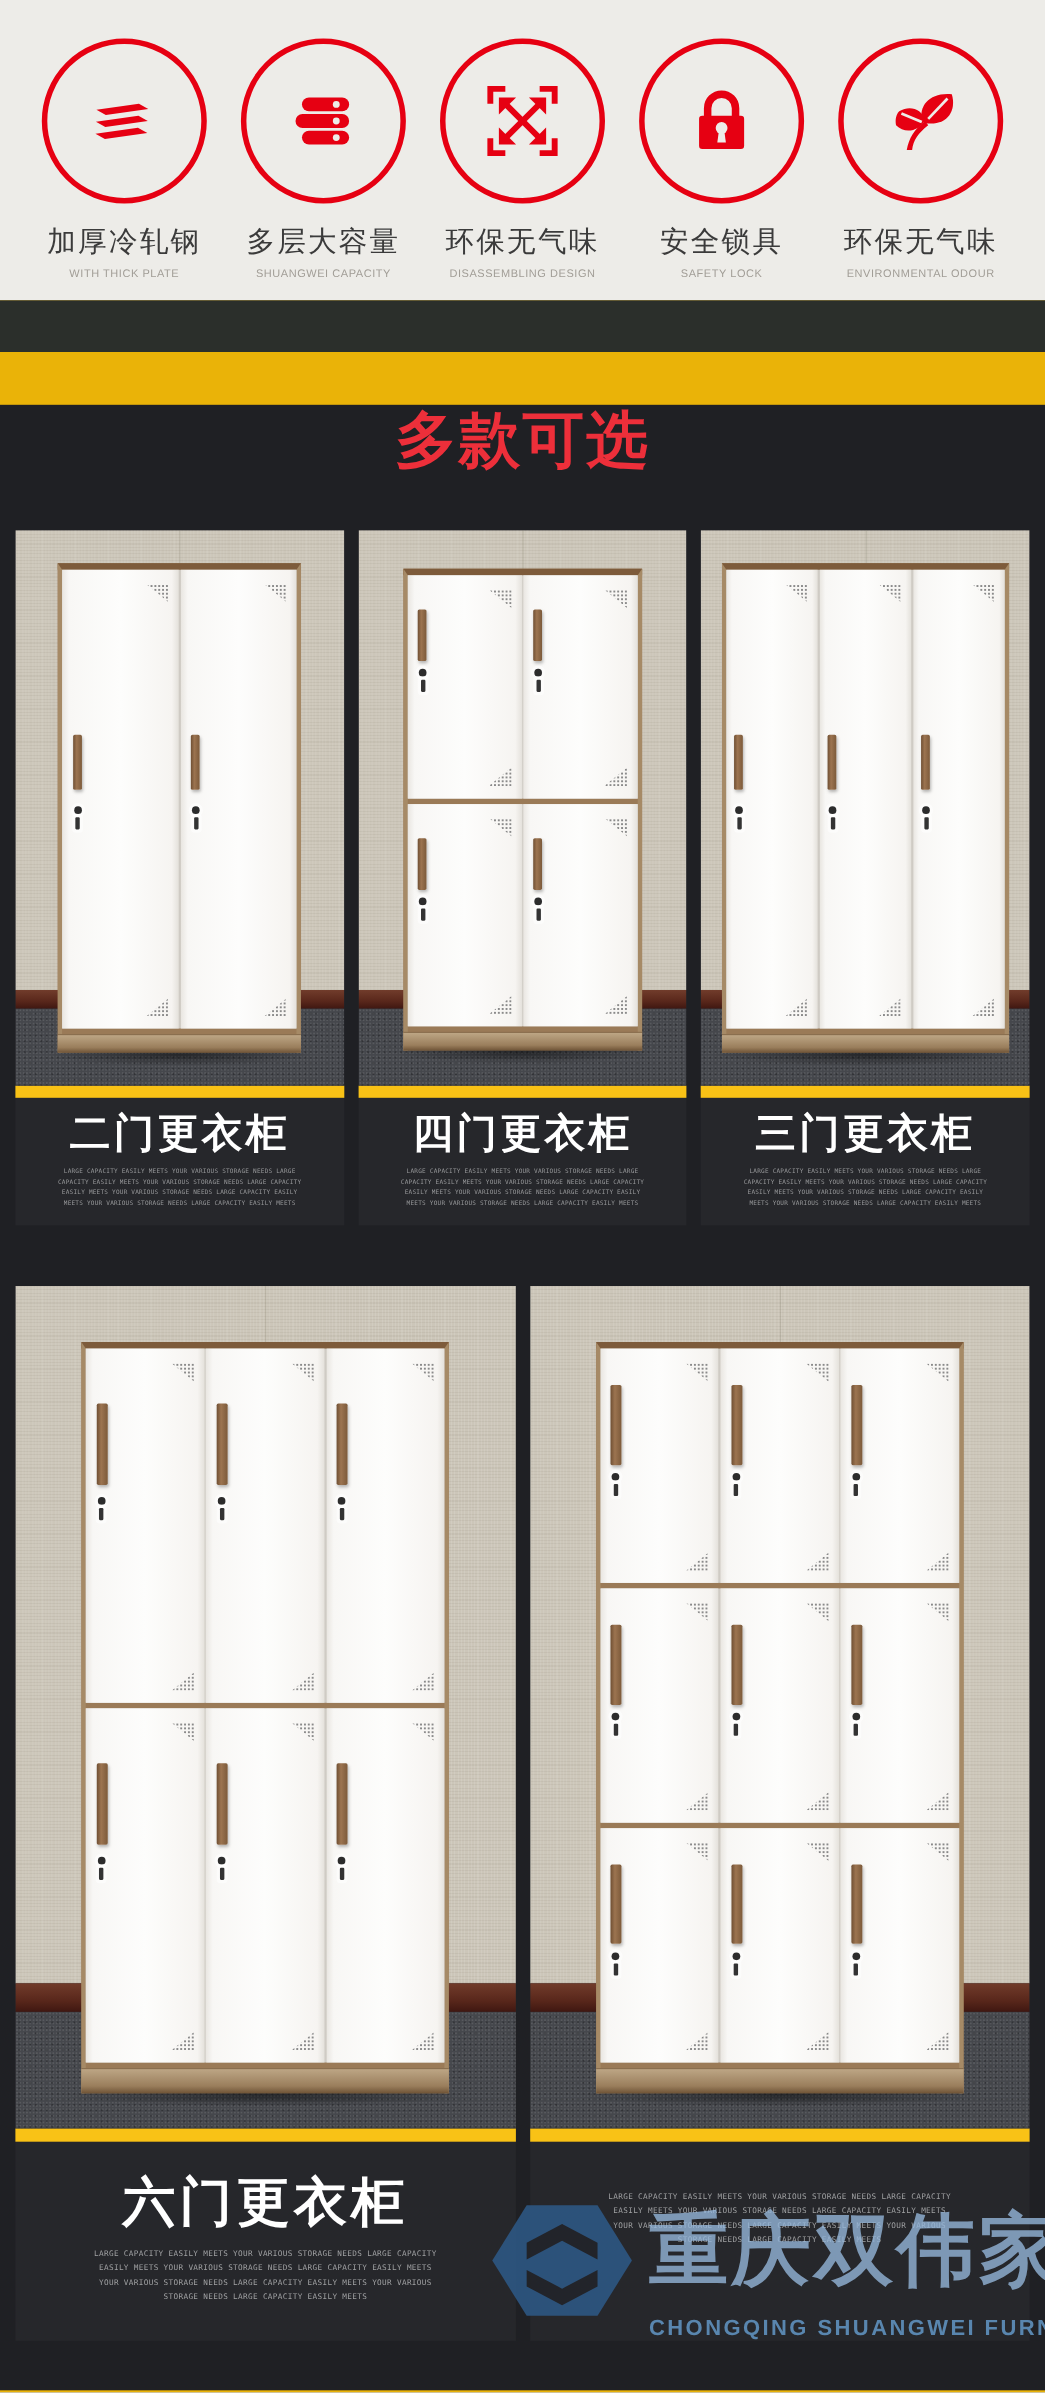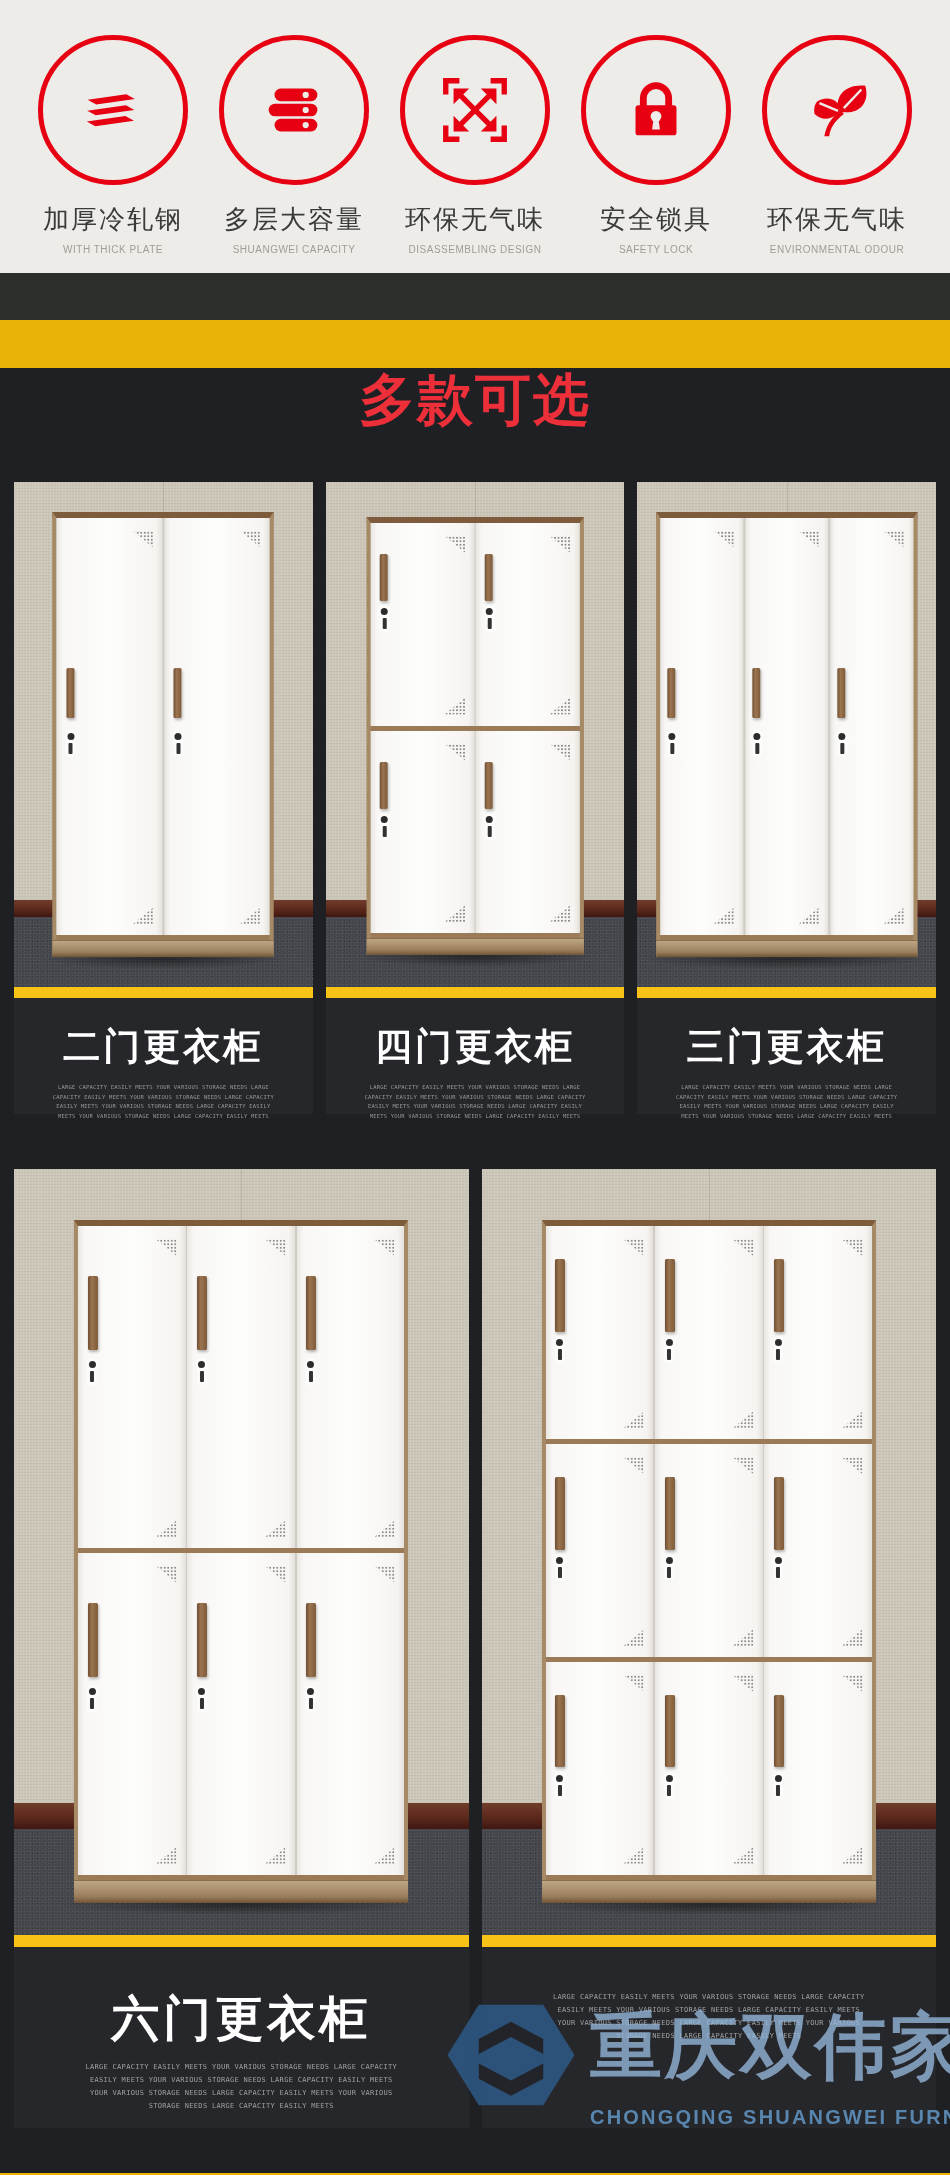--- a/index.html
+++ b/index.html
@@ -58,21 +58,21 @@
   .plinth{margin:0 -4px;background:linear-gradient(180deg,#bda685,#9a7e5c 70%,#6f5437);border-top:1px solid #8a6f4f;position:relative;z-index:1;}
   .row1 .plinth{height:16px;}
   .row2 .plinth{height:22px;}
 
   
   .stripe{height:11px;}
   .row2 .stripe{height:12px;}
   .label{box-sizing:border-box;text-align:center;}
   .row1 .label{height:116px;padding-top:13px;}
   .row2 .label{height:181px;padding-top:30px;}
-  .label h2{margin:16px;color:#ffffff;font-weight:bold;position:relative;z-index:6;text-align:center;}
+  .label h2{margin:0;color:#ffffff;font-weight:bold;position:relative;z-index:6;text-align:center;}
   .row1 .label h2{font-size:37px;line-height:40px;letter-spacing:3px;}
   .row2 .label h2{font-size:48px;line-height:52px;letter-spacing:4px;}
   .desc{margin:10px auto 0;color:#97989a;font-family:"DejaVu Sans Mono","Liberation Mono",monospace;text-transform:uppercase;text-align:center;}
   .row1 .desc{width:230px;font-size:5.5px;line-height:1.75;letter-spacing:.2px;}
   .row2 .desc{width:325px;font-size:7px;line-height:1.85;letter-spacing:.3px;margin-top:14px;color:#9fa0a2;}
 
   
   .watermark{position:absolute;left:444px;top:1633px;width:505px;display:flex;align-items:flex-start;gap:12px;z-index:5;pointer-events:none;}
   .wm-logo{width:134px;height:108px;opacity:.82;flex:0 0 auto;}
   .wm-right{margin-top:6px;}

